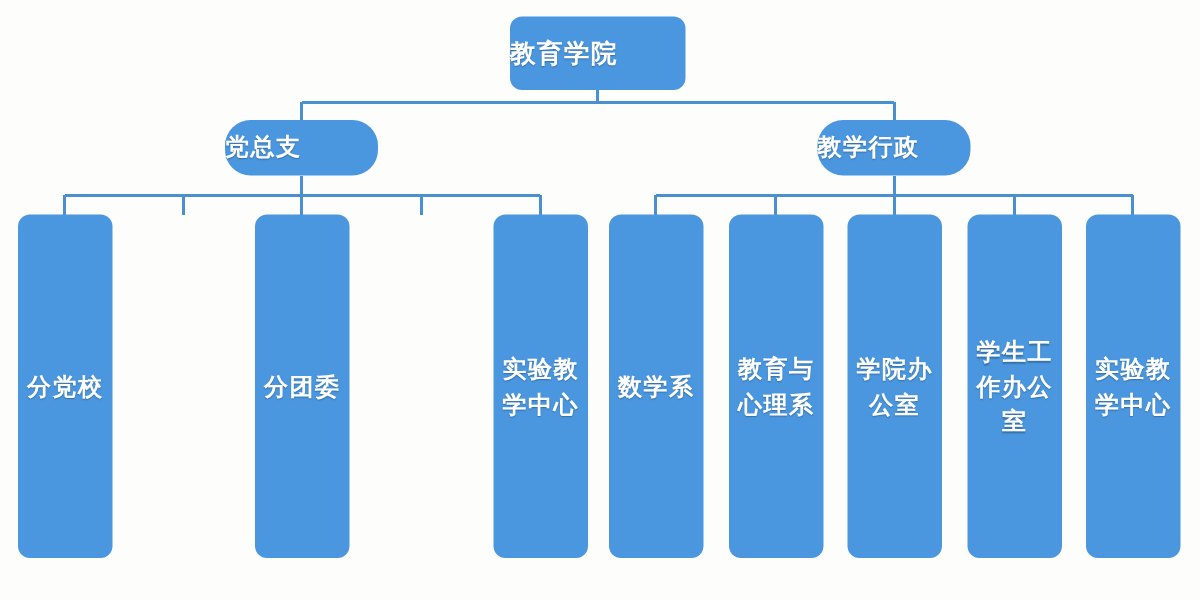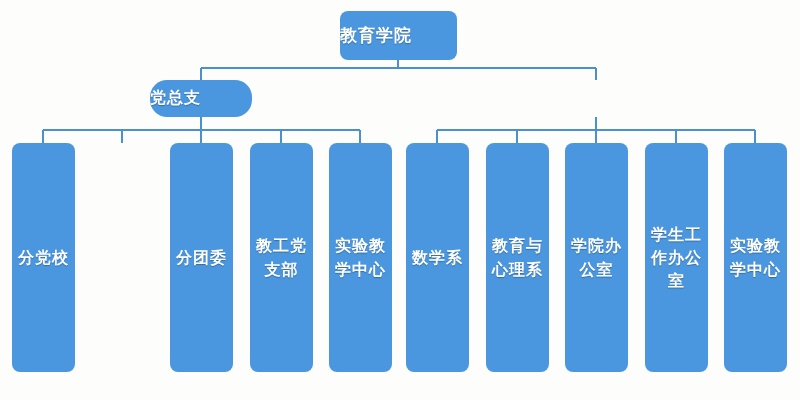--- a/index.html
+++ b/index.html
@@ -104,29 +104,29 @@
     </g>
   </svg>
 
   <div class="node root">
     <span class="leaf-text">教育学院</span>
   </div>
 
   <div class="node mid m0">
     <span class="leaf-text">党总支</span>
   </div>
+  <div class="node mid m1">
+    <span class="leaf-text">教学行政</span>
+  </div>
 
   <div class="node leaf" style="left:12px">
     <span class="leaf-text">分党校</span>
   </div>
   <div class="node leaf" style="left:170px">
     <span class="leaf-text">分团委</span>
-  </div>
-  <div class="node leaf" style="left:250px">
-    <span class="leaf-text">教工党支部</span>
   </div>
   <div class="node leaf" style="left:329px">
     <span class="leaf-text">实验教学中心</span>
   </div>
 
   <div class="node leaf" style="left:406px">
     <span class="leaf-text">数学系</span>
   </div>
   <div class="node leaf" style="left:565px">
     <span class="leaf-text">学院办公室</span>

